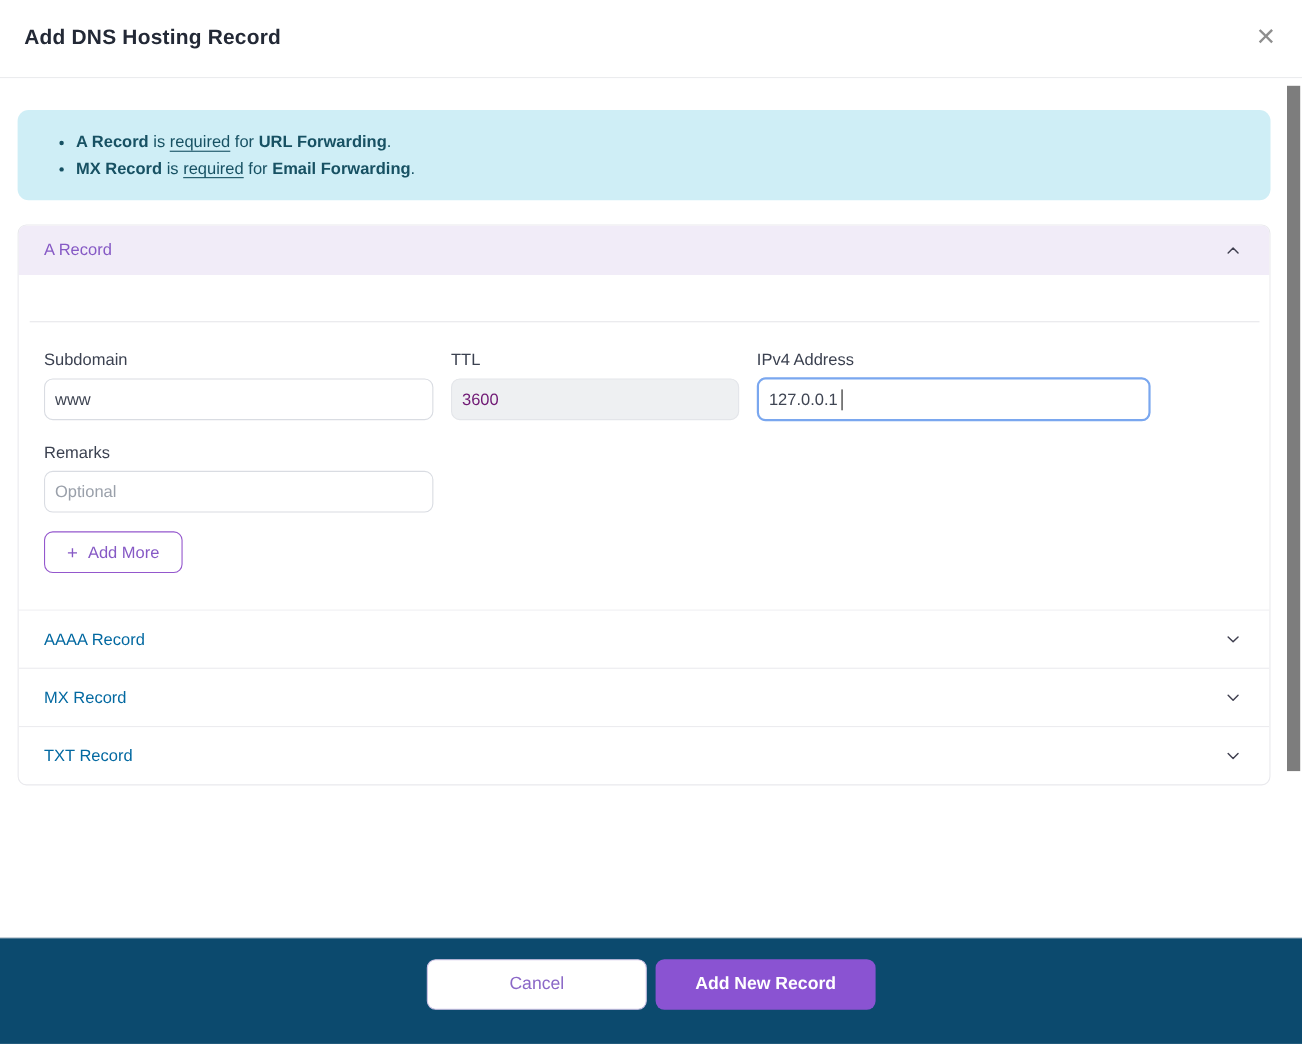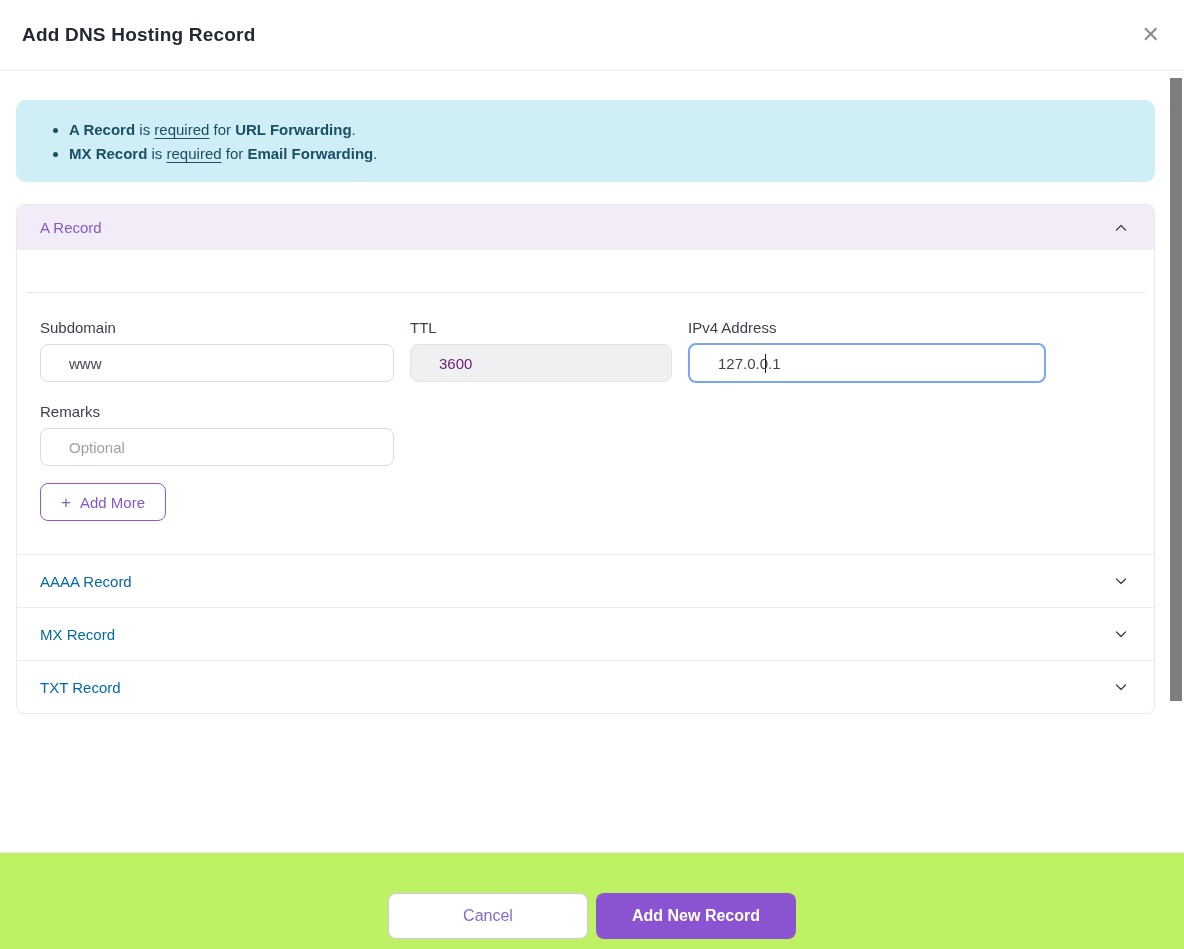--- a/index.html
+++ b/index.html
@@ -38,40 +38,40 @@
   .acc-row { border-top: 1px solid #ececef; height: 53px; }
   .chev { display: block; }
 
   
   .arecord-body { position: relative; padding: 69px 23px 33px 23px; background: #fff; }
   .arecord-divider { position: absolute; top: 42px; left: 10px; right: 9px; height: 1px; background: #e6e6ea; }
 
   .fields-row { display: flex; gap: 16px; }
   .field { display: flex; flex-direction: column; }
   .field-label { font-size: 15px; color: #3b4150; margin-bottom: 8px; }
-  .txt-input { height: 38px; border: 1px solid #d9dce2; border-radius: 8px; padding: 0 28px;
+  .txt-input { height: 38px; border: 1px solid #d9dce2; border-radius: 8px; padding: 0 9px;
     font-size: 15px; color: #3f4553; font-family: inherit; background: #fff; outline: none; width: 100%; }
   .txt-input::placeholder { color: #9aa0aa; }
   .w-sub { width: 354px; }
   .w-ttl { width: 262px; }
   .w-ip  { width: 358px; }
   .input-disabled { background: #eef0f2; border-color: #e3e5e9; color: #701a75; }
   .ip-wrap { position: relative; width: 358px; }
   .input-focused { height: 40px; margin-top: -1px; border: 2px solid #7aa7ef; }
   .caret { position: absolute; left: 77px; top: 10px; width: 1px; height: 19px; background: #1b1b1b; }
 
   .remarks-block { margin-top: 20px; }
   .add-more-btn { margin-top: 17px; height: 38px; padding: 0 20px; background: #fff;
     border: 1px solid #9457cd; border-radius: 8px; color: #8659c5; font-size: 15px;
     display: inline-flex; align-items: center; gap: 9px; cursor: pointer; font-family: inherit; }
   .plus-glyph { font-size: 17px; line-height: 1; }
 
   
   .modal-footer { flex: 0 0 97px; border-top: 1px solid #ebecee; display: flex;
-    justify-content: center; align-items: flex-start; padding-top: 40px; gap: 8px; background: #bef264; }
+    justify-content: center; align-items: flex-start; padding-top: 19px; gap: 8px; background: #0c4a6e; }
   .btn { width: 200px; height: 46px; border-radius: 8px; font-size: 16px; cursor: pointer;
     font-family: inherit; }
   .btn-cancel { background: #fff; border: 1px solid #cfc3e6; color: #8b68c7; }
   .btn-submit { background: #8a53d2; border: none; color: #ffffff; font-weight: 700; }
 
   
   .scrollbar-track { position: absolute; top: 1px; right: 0; width: 17px; height: 780px; background: #fff; }
   .scrollbar-thumb { position: absolute; top: 6px; left: 3px; width: 12px; height: 623px; background: #7d7d7d; }
 </style>
 </head>

